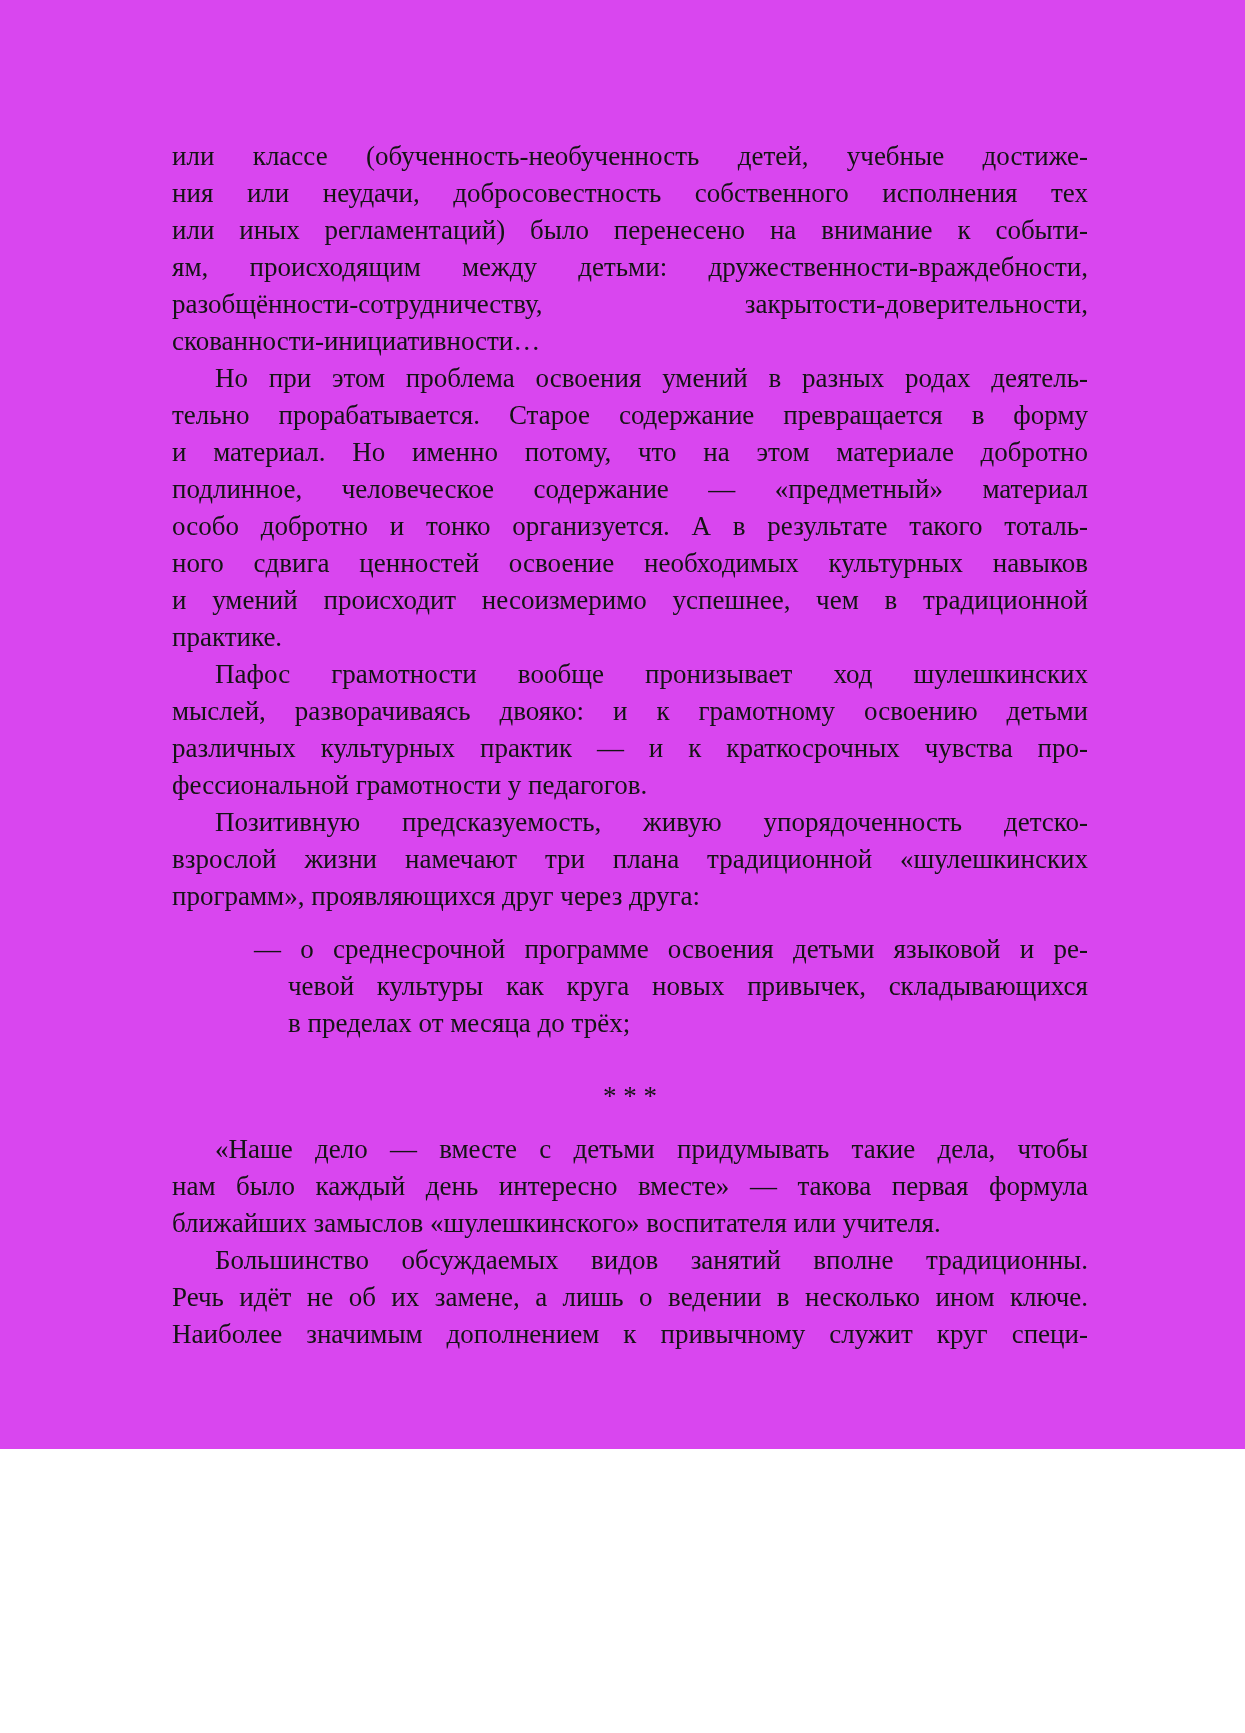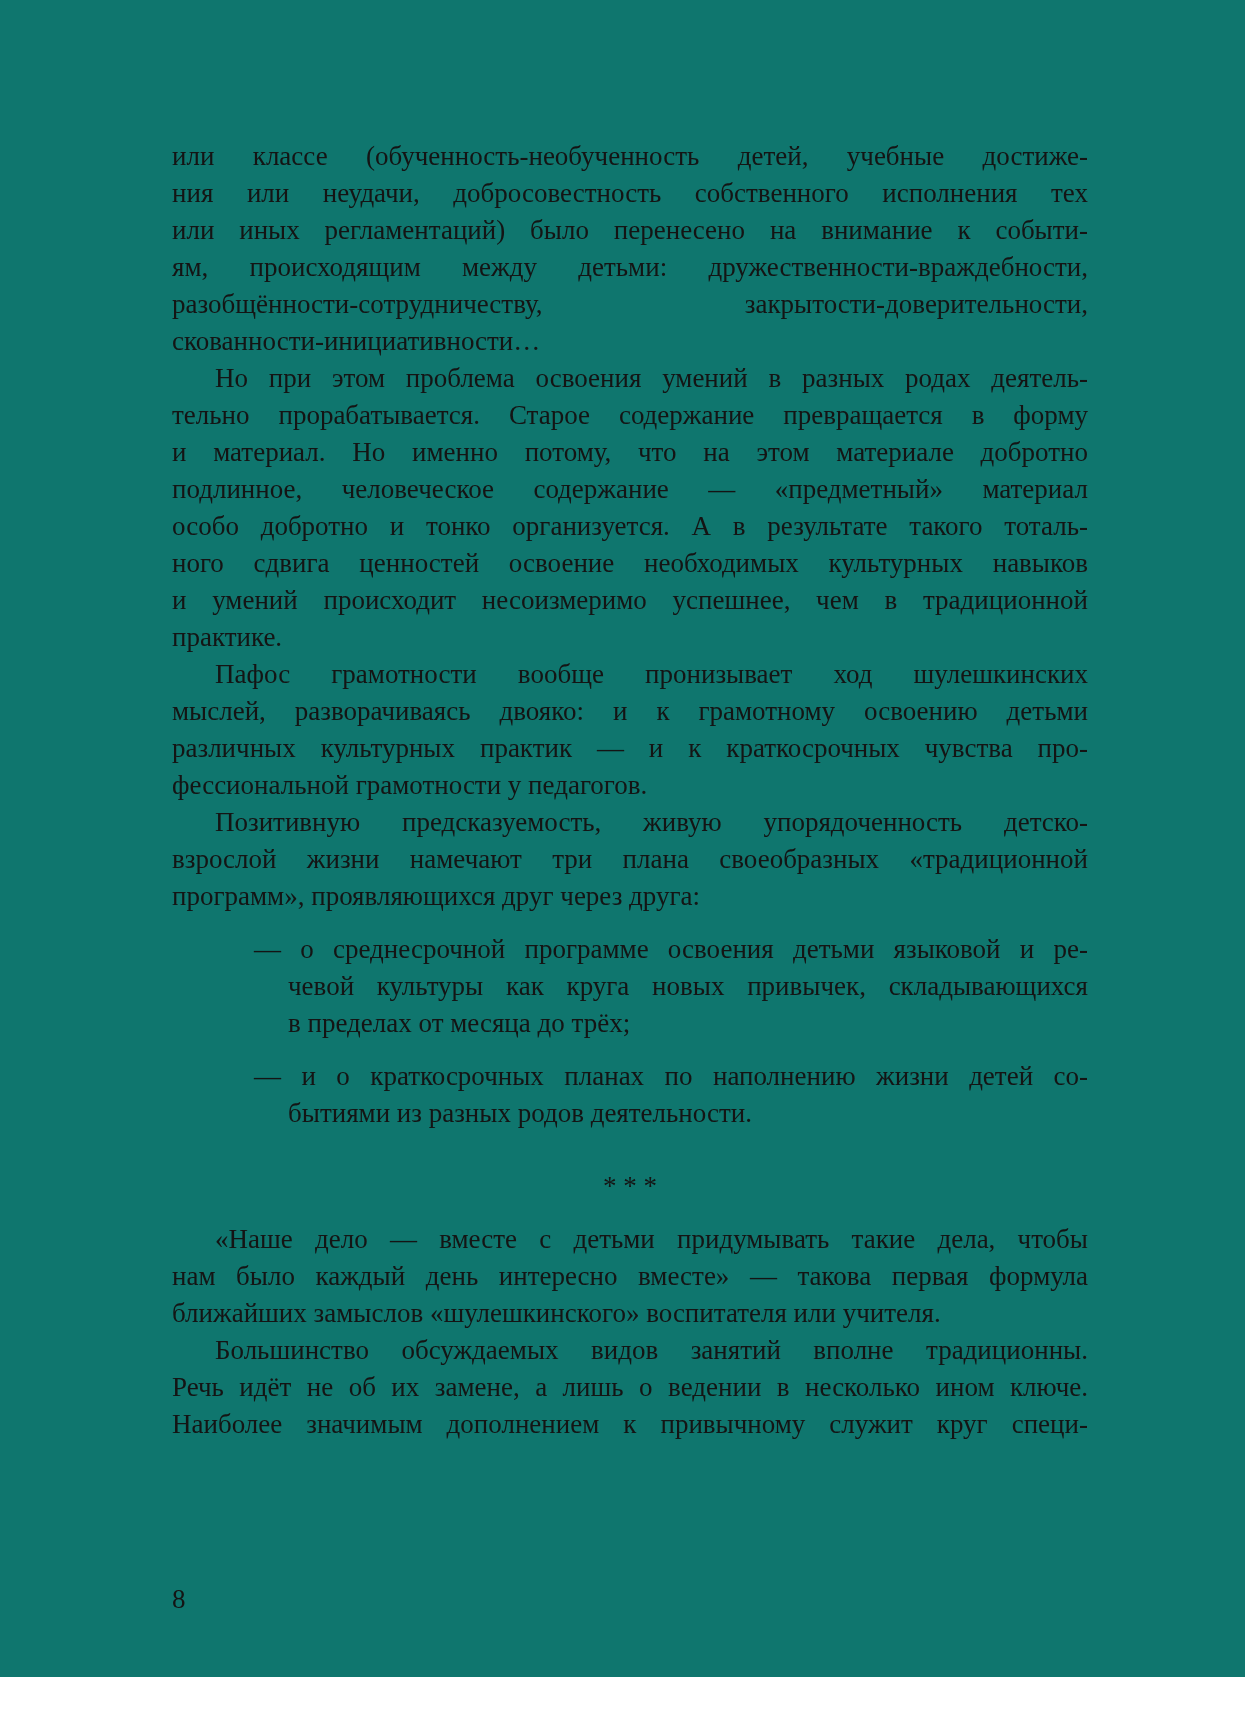--- a/index.html
+++ b/index.html
@@ -4,22 +4,22 @@
 <title>Book page</title>
 <style>
   html, body {
     margin: 0;
     padding: 0;
     background: #ffffff;
   }
   .page {
     position: relative;
     width: 1245px;
-    height: 1677px;
-    background: #0f766e;
+    height: 1449px;
+    background: #d946ef;
     color: #141414;
     font-family: "Liberation Serif", "DejaVu Serif", serif;
     overflow: hidden;
   }
   .content {
     position: absolute;
     left: 172px;
     top: 138px;
     width: 916px;
     font-size: 27px;
@@ -83,32 +83,28 @@
         <div class="line last">практике.</div>
       </div>
       <div class="para">
         <div class="line indent">Пафос грамотности вообще пронизывает ход шулешкинских</div>
         <div class="line">мыслей, разворачиваясь двояко: и к грамотному освоению детьми</div>
         <div class="line">различных культурных практик — и к краткосрочных чувства про-</div>
         <div class="line last">фессиональной грамотности у педагогов.</div>
       </div>
       <div class="para">
         <div class="line indent">Позитивную предсказуемость, живую упорядоченность детско-</div>
-        <div class="line">взрослой жизни намечают три плана своеобразных «традиционной</div>
+        <div class="line">взрослой жизни намечают три плана традиционной «шулешкинских</div>
         <div class="line last">программ», проявляющихся друг через друга:</div>
       </div>
       <div class="list">
         <div class="list-item">
           <div class="line first">— о среднесрочной программе освоения детьми языковой и ре-</div>
           <div class="line">чевой культуры как круга новых привычек, складывающихся</div>
           <div class="line last">в пределах от месяца до трёх;</div>
-        </div>
-        <div class="list-item">
-          <div class="line first">— и о краткосрочных планах по наполнению жизни детей со-</div>
-          <div class="line last">бытиями из разных родов деятельности.</div>
         </div>
       </div>
       <div class="separator">* * *</div>
       <div class="para">
         <div class="line indent">«Наше дело — вместе с детьми придумывать такие дела, чтобы</div>
         <div class="line">нам было каждый день интересно вместе» — такова первая формула</div>
         <div class="line last">ближайших замыслов «шулешкинского» воспитателя или учителя.</div>
       </div>
       <div class="para">
         <div class="line indent">Большинство обсуждаемых видов занятий вполне традиционны.</div>

